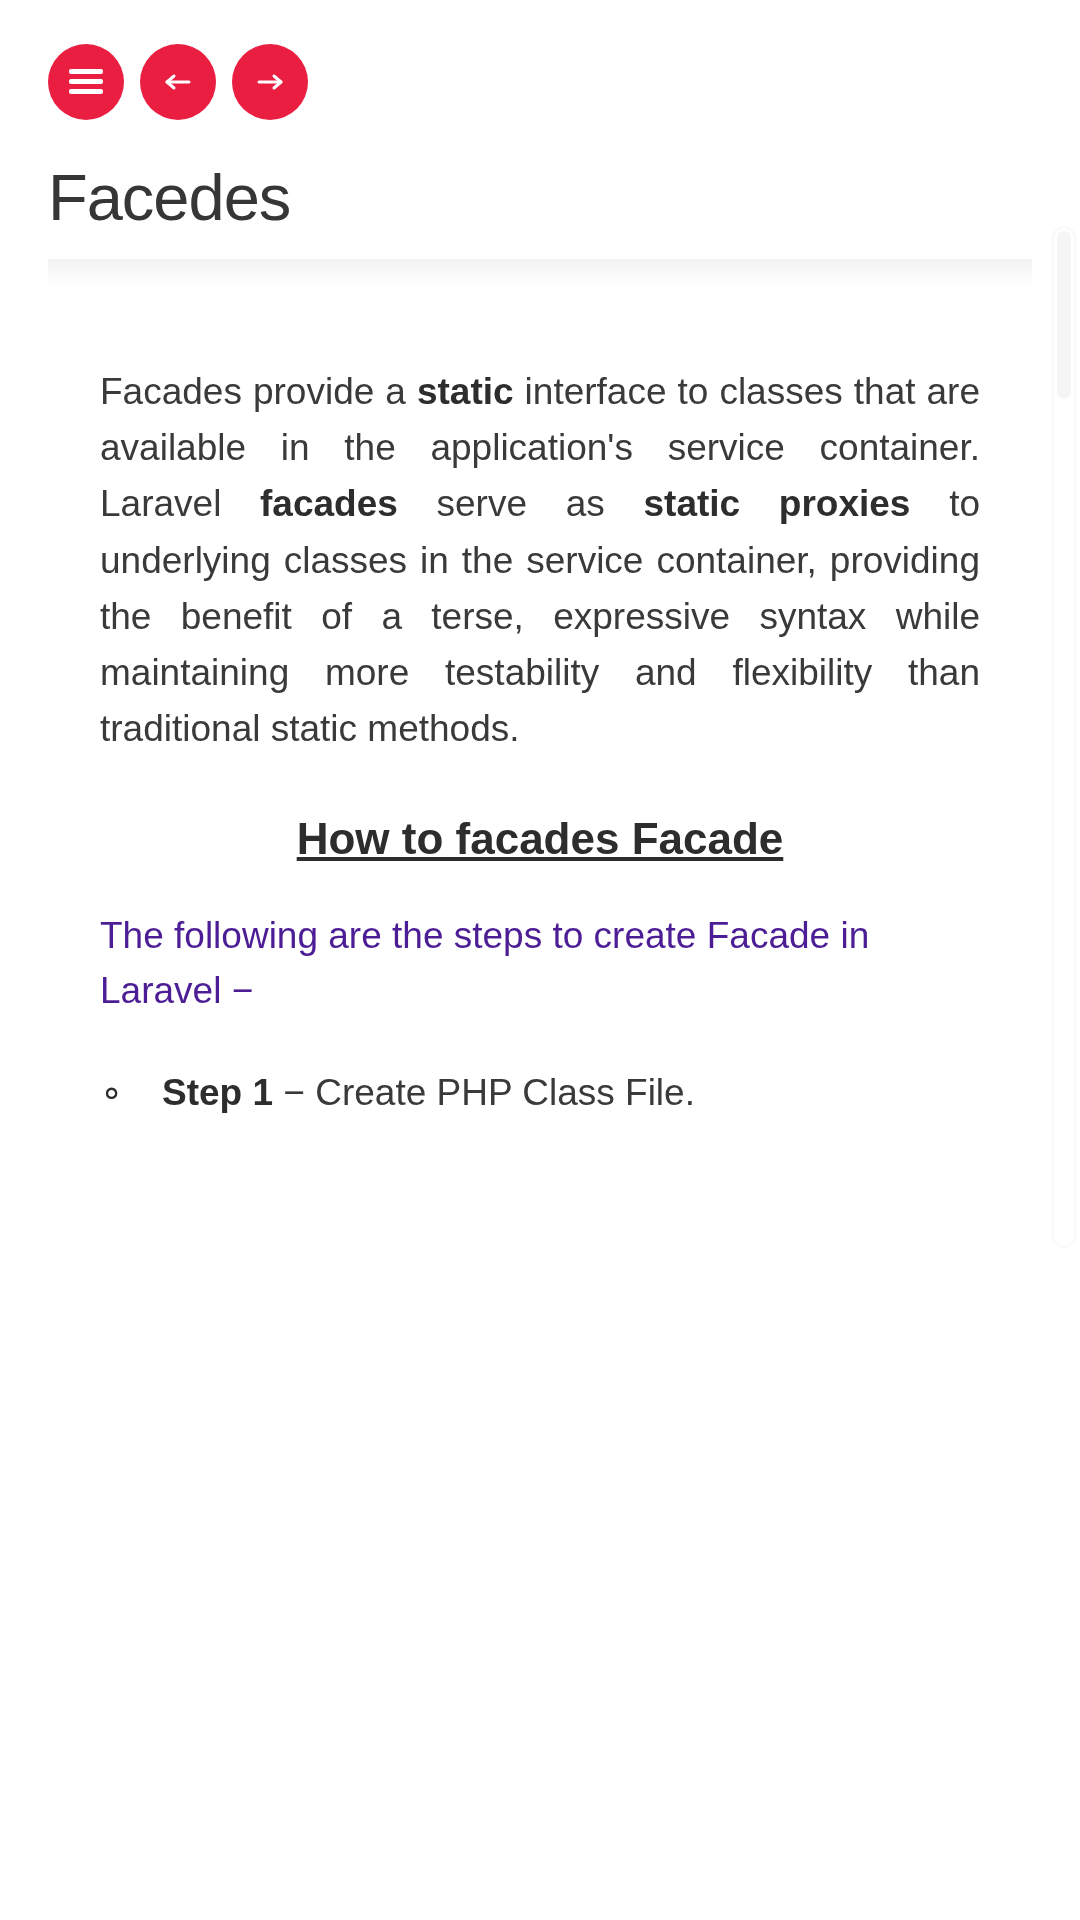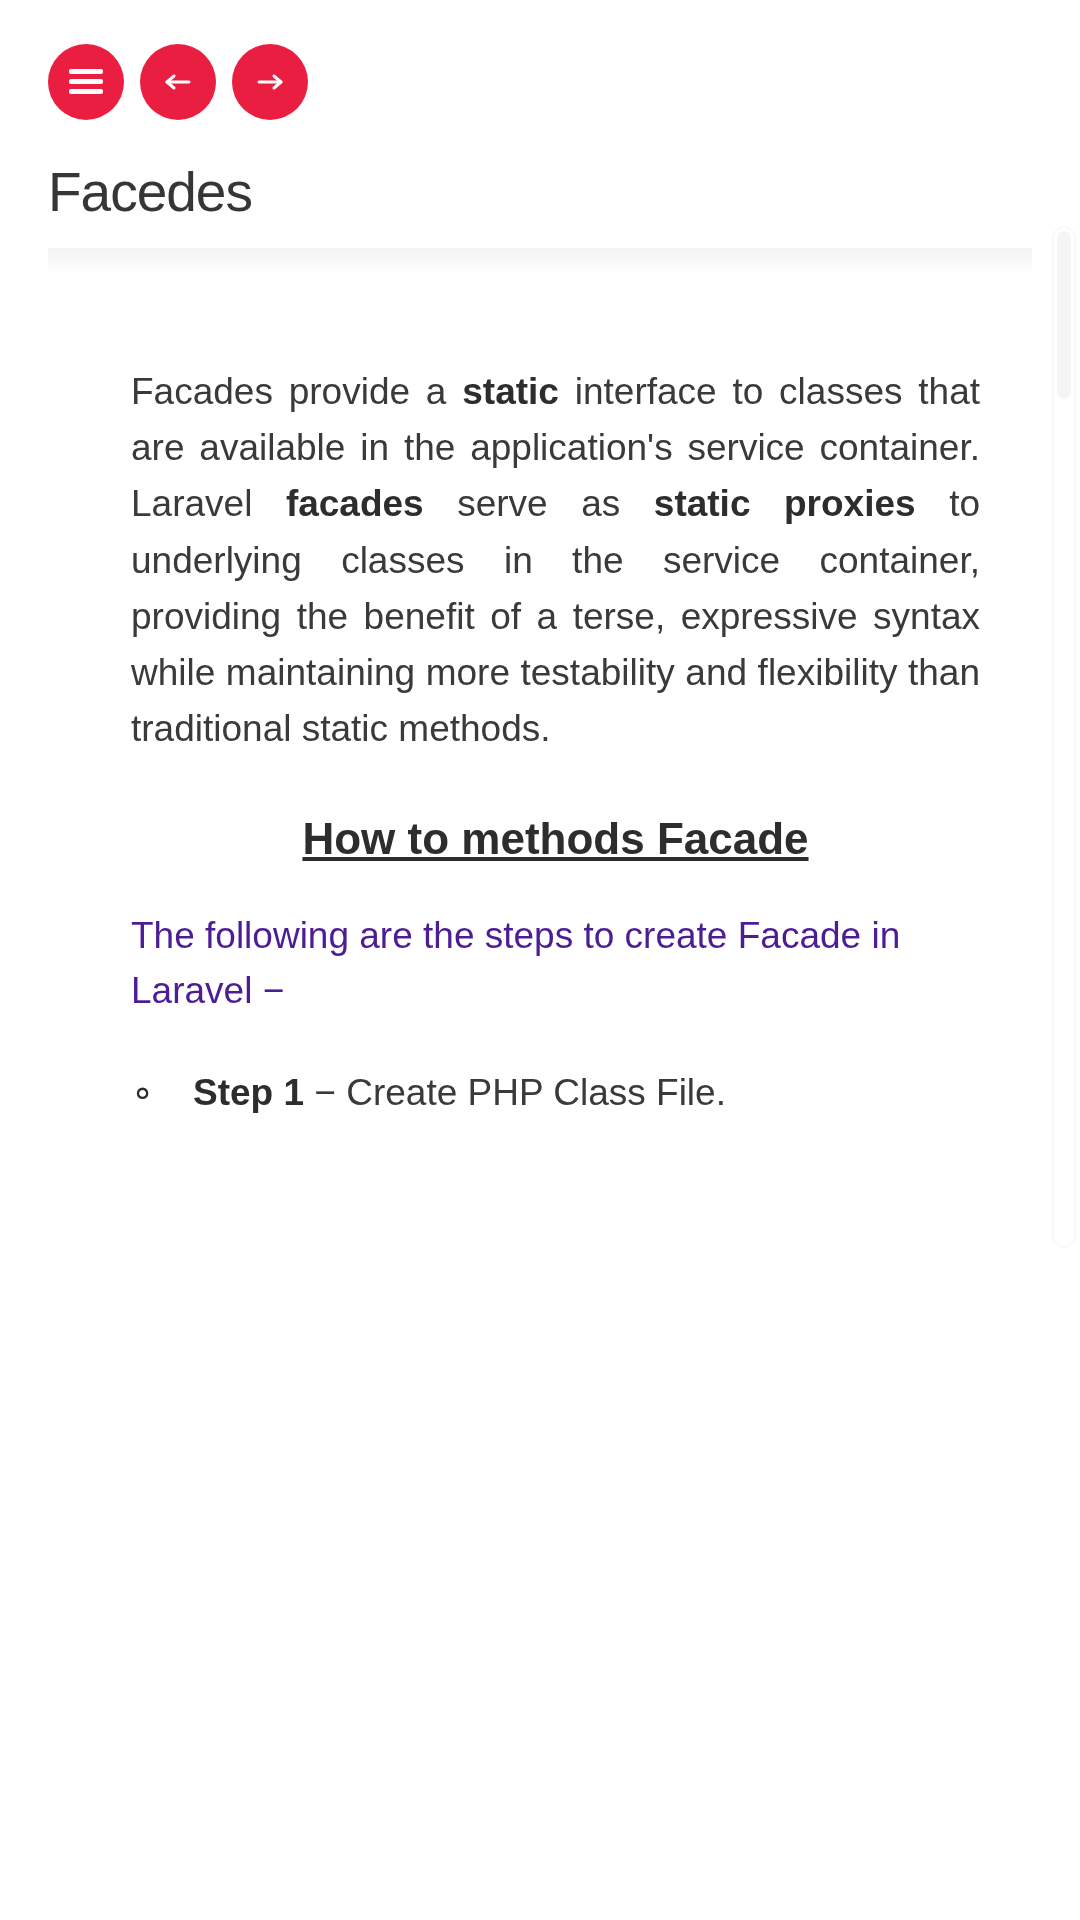--- a/index.html
+++ b/index.html
@@ -20,39 +20,38 @@
       width: 76px;
       height: 76px;
       border-radius: 50%;
       background: #e91e41;
       display: flex;
       align-items: center;
       justify-content: center;
       cursor: pointer;
     }
     .page-title {
-      font-size: 55px;
+      font-size: 65px;
       font-weight: 300;
       color: #363636;
       padding: 40px 48px 24px 48px;
       letter-spacing: -1px;
     }
     .divider-band {
       height: 28px;
       margin: 0 48px 0 48px;
       background: linear-gradient(#f3f3f3, #ffffff);
     }
     .content-wrap {
       position: absolute;
       top: 300px;
       bottom: 0;
       left: 0;
       right: 0;
       overflow-y: auto;
-      padding-left: 31px;
     }
     .content {
       padding: 64px 100px 120px 100px;
     }
     .intro {
       font-size: 37px;
       line-height: 1.52;
       color: #3a3a3a;
       text-align: justify;
       font-weight: 300;
@@ -152,21 +151,21 @@
 <h1 class="page-title">Facedes</h1>
 <div class="divider-band"></div>
 
 <div class="content-wrap">
   <div class="content">
 
     <p class="intro">
       <span>Facades provide a </span><b>static</b><span> interface to classes that are available in the application's service container. Laravel </span><b>facades</b><span> serve as </span><b>static proxies</b><span> to underlying classes in the service container, providing the benefit of a terse, expressive syntax while maintaining more testability and flexibility than traditional static methods.</span>
     </p>
 
-    <h2 class="section-heading">How to methods Facade</h2>
+    <h2 class="section-heading">How to facades Facade</h2>
 
     <p class="lead-text">The following are the steps to create Facade in Laravel −</p>
 
     <div class="steps">
       <div class="step-item">
         <span class="bullet">∘</span><span class="step-label">Step 1</span><span> − Create PHP Class File.</span>
       </div>
     </div>
 
   </div>

